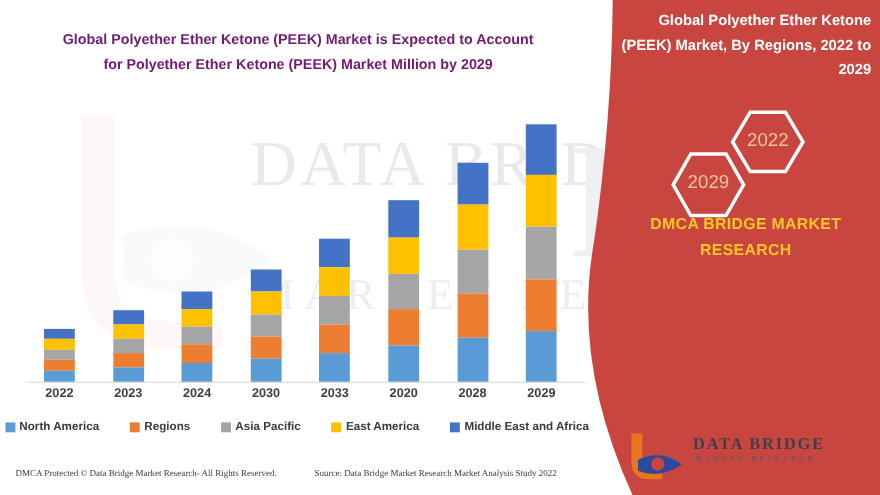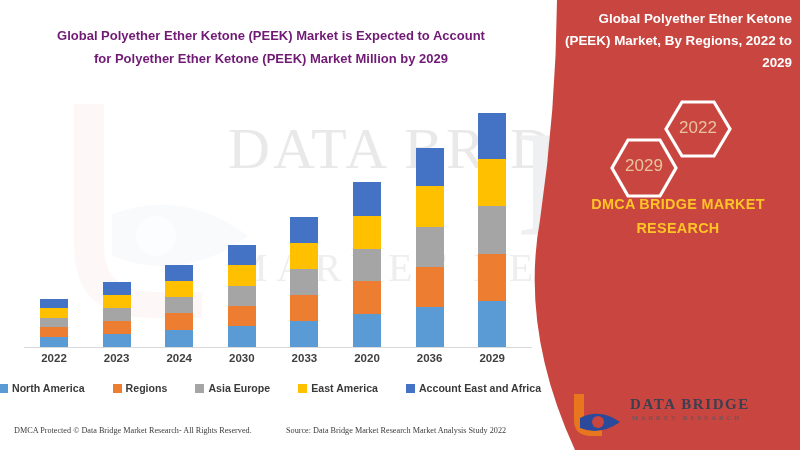--- a/index.html
+++ b/index.html
@@ -170,44 +170,44 @@
         </div>
       </div>
   </div>
   <div class="xlabels" id="xlabels">
       <div class="xlabel" style="left: 27px;">2022</div>
       <div class="xlabel" style="left: 89.6px;">2023</div>
       <div class="xlabel" style="left: 152.2px;">2024</div>
       <div class="xlabel" style="left: 214.8px;">2030</div>
       <div class="xlabel" style="left: 277.4px;">2033</div>
       <div class="xlabel" style="left: 340px;">2020</div>
-      <div class="xlabel" style="left: 402.6px;">2036</div>
+      <div class="xlabel" style="left: 402.6px;">2028</div>
       <div class="xlabel" style="left: 465.2px;">2029</div>
     </div>
 
   <div class="legend" id="legend">
       <div class="lg-item">
         <span class="lg-sw" style="background: rgb(91, 155, 213);"></span>
         <span class="lg-tx">North America</span>
       </div>
       <div class="lg-item">
         <span class="lg-sw" style="background: rgb(237, 125, 49);"></span>
         <span class="lg-tx">Regions</span>
       </div>
       <div class="lg-item">
         <span class="lg-sw" style="background: rgb(165, 165, 165);"></span>
-        <span class="lg-tx">Asia Europe</span>
+        <span class="lg-tx">Asia Pacific</span>
       </div>
       <div class="lg-item">
         <span class="lg-sw" style="background: rgb(255, 192, 0);"></span>
         <span class="lg-tx">East America</span>
       </div>
       <div class="lg-item">
         <span class="lg-sw" style="background: rgb(68, 114, 196);"></span>
-        <span class="lg-tx">Account East and Africa</span>
+        <span class="lg-tx">Middle East and Africa</span>
       </div>
     </div>
 
   <div class="footer">
     <div class="f-left">DMCA Protected © Data Bridge Market Research- All Rights Reserved.</div>
     <div class="f-right">Source: Data Bridge Market Research Market Analysis Study 2022</div>
   </div>
 
   <svg class="redpanel" viewBox="0 0 800 450" preserveAspectRatio="none">
     <path d="M557 0 L800 0 L800 450 L575 450 Q520 330 540 220 Q556 110 557 0 Z" fill="#C9453F"></path>

